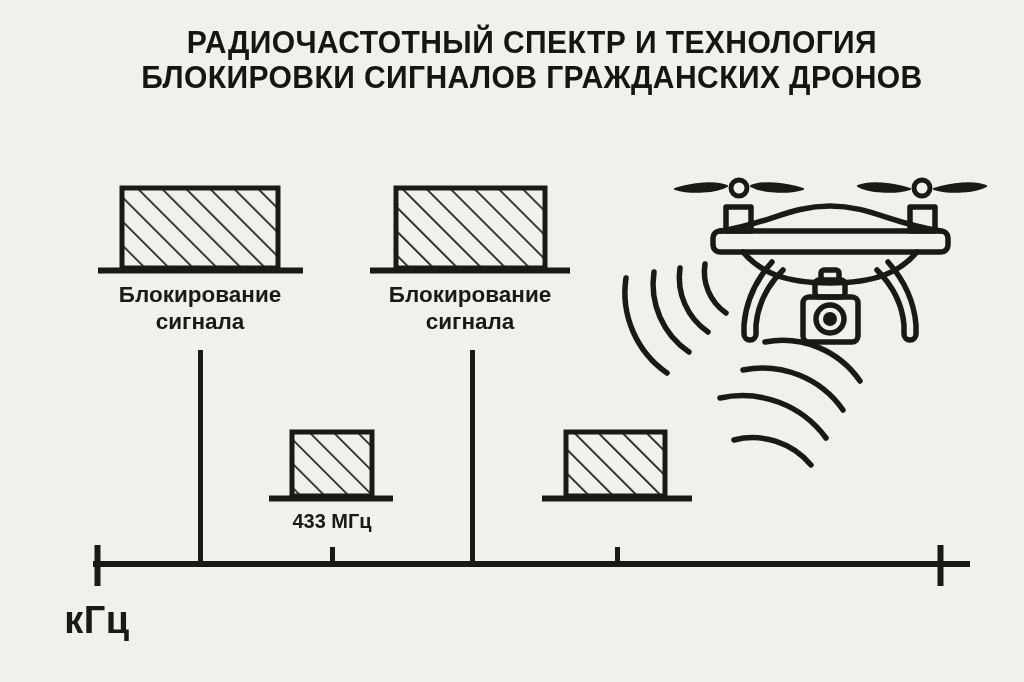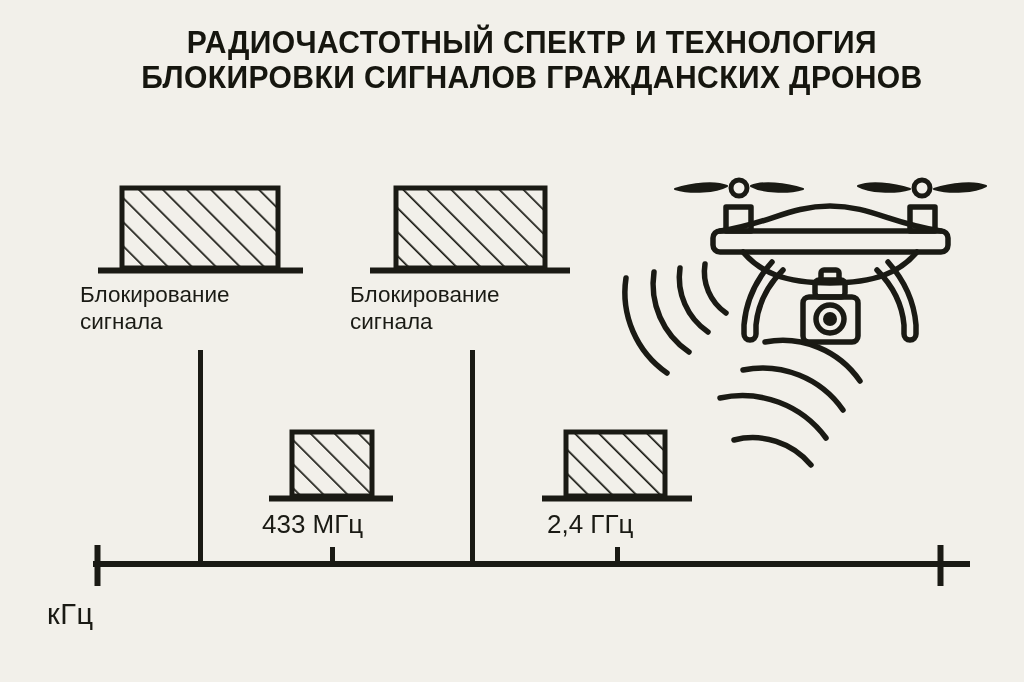--- a/index.html
+++ b/index.html
@@ -47,33 +47,34 @@
     left: 0;
     top: 0;
     width: 1024px;
     height: 682px;
   }
 
   
   .chart-label {
     position: absolute;
     font-family: "Liberation Sans", sans-serif;
-    font-weight: normal;
+    font-weight: bold;
     color: #1a1a14;
+    text-align: center;
     white-space: nowrap;
     line-height: 1.22;
   }
   .block-label {
     font-size: 22.5px;
   }
   .freq-label {
-    font-size: 26px;
+    font-size: 20px;
   }
   .axis-label {
-    font-size: 29px;
+    font-size: 38px;
     letter-spacing: 0.5px;
   }
 </style>
 </head>
 <body>
 
 <div id="infographic">
 
   <div class="title-block">
     <span class="title-line">РАДИОЧАСТОТНЫЙ СПЕКТР И ТЕХНОЛОГИЯ</span>
@@ -174,19 +175,18 @@
     <span>сигнала</span>
   </div>
 
   <div class="chart-label block-label" style="left:330px; top:281px; width:240px;">
     <span>Блокирование</span><br>
     <span>сигнала</span>
   </div>
 
   <div class="chart-label freq-label" style="left:242px; top:509px; width:140px;">433 МГц</div>
 
-  <div class="chart-label freq-label" style="left:527px; top:509px; width:140px;">2,4 ГГц</div>
 
   <div class="chart-label axis-label" style="left:27px; top:597px; width:100px;">кГц</div>
 
 
 
 </div>
 
 </body></html>

